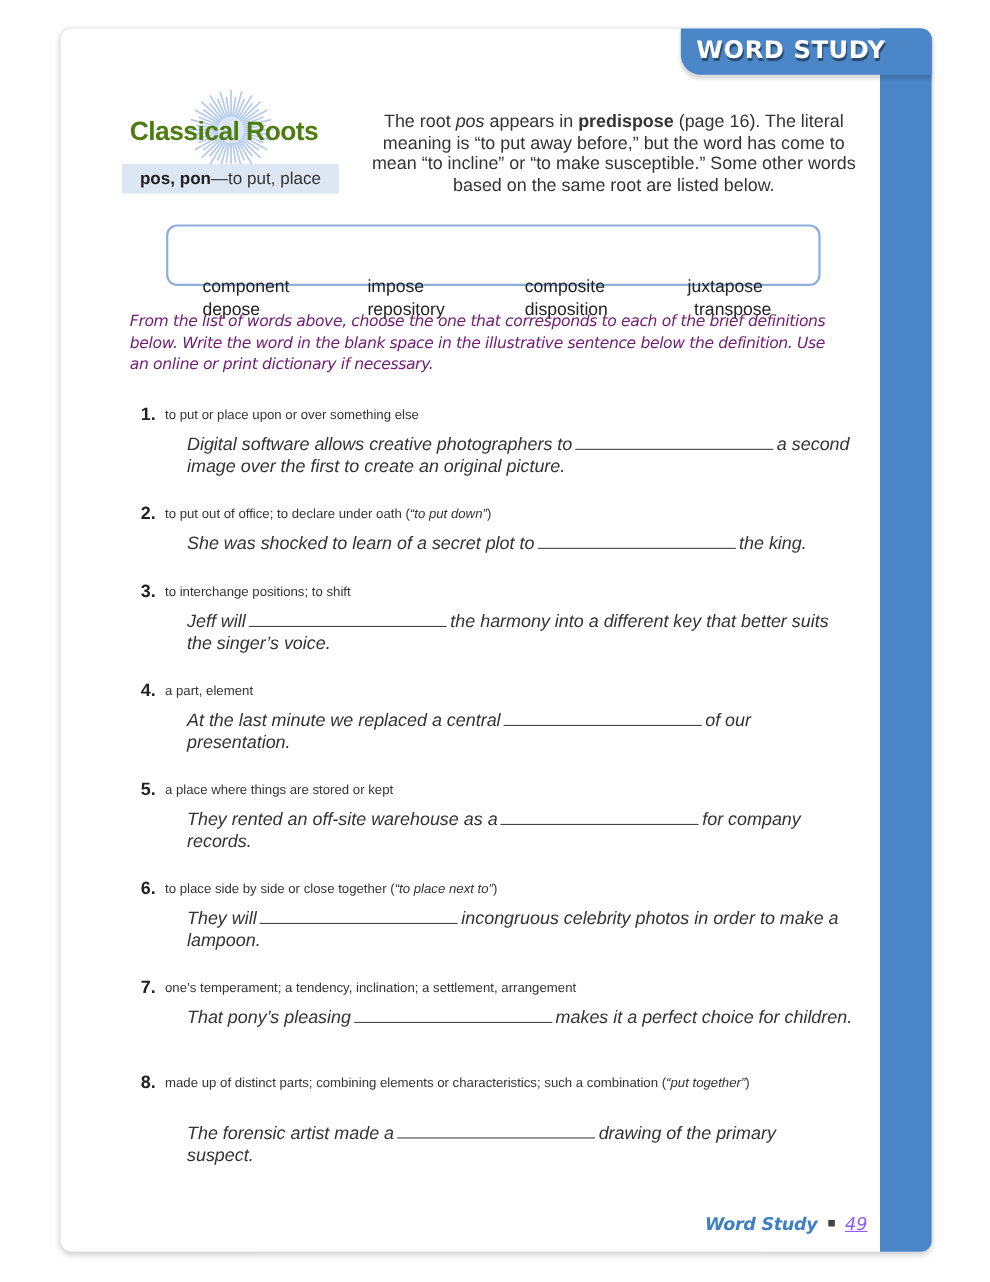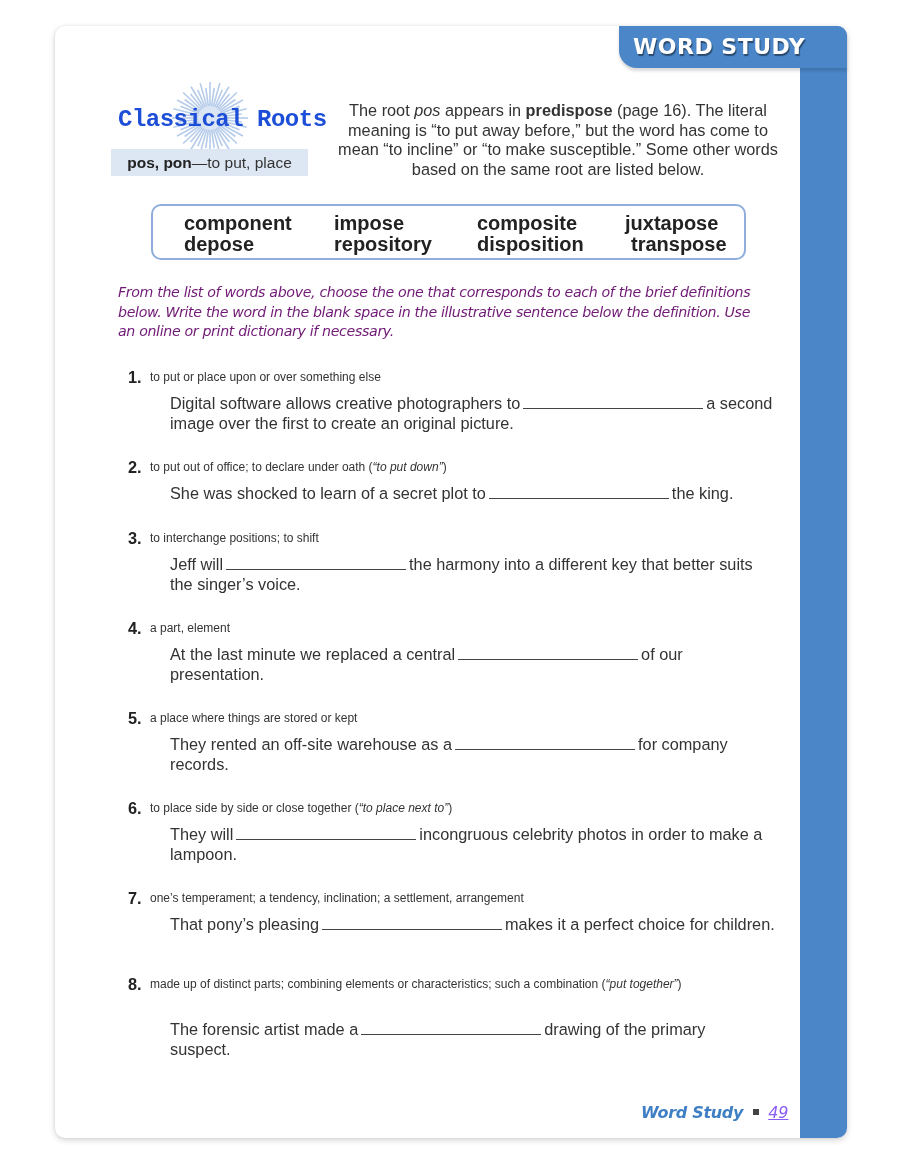--- a/index.html
+++ b/index.html
@@ -25,56 +25,56 @@
     position: absolute; left: 633px; top: 34px;
     font-family: "DejaVu Sans", sans-serif; font-weight: bold; font-size: 22px;
     color: #ffffff; letter-spacing: 0.5px;
     text-shadow: 1px 2px 1px rgba(0,0,0,0.45);
   }
   .logo-burst {
     position: absolute; left: 150px; top: 78px; width: 120px; height: 80px;
   }
   .logo-title {
     position: absolute; left: 118px; top: 106px;
-    font-family: Liberation Mono, monospace; font-weight: bold; font-size: 24px;
-    color: #1d4ed8; letter-spacing: -0.5px;
+    font-family: Liberation Sans, sans-serif; font-weight: bold; font-size: 24px;
+    color: #4d7c0f; letter-spacing: -0.5px;
   }
   .root-pill {
     position: absolute; left: 111px; top: 149px; width: 197px; height: 27px;
     background: #dde6f3; border-radius: 0;
     font-size: 15.5px; line-height: 27px; text-align: center; color: #333;
   }
   .root-pill b { color: #222; }
   .intro {
     position: absolute; left: 333px; top: 101px; width: 450px;
     font-size: 16.3px; line-height: 19.5px; color: #333; text-align: center;
   }
   .word-box {
     position: absolute; left: 151px; top: 204px; width: 595px; height: 56px;
     border: 2px solid #8faedb; border-radius: 10px; box-sizing: border-box;
   }
   .word {
-    position: absolute; font-weight: bold; font-size: 20px; color: #222;
+    position: absolute; font-weight: normal; font-size: 16px; color: #222; margin-top: 40px;
   }
   .instructions {
     position: absolute; left: 118px; top: 283px; width: 640px;
     font-family: "DejaVu Sans", sans-serif; font-style: italic; font-size: 14.2px;
     line-height: 19.5px; color: #701a75; letter-spacing: -0.35px;
   }
   .item { position: absolute; left: 128px; width: 650px; }
   .item .num {
     position: absolute; left: 0; top: 0; font-weight: bold; font-size: 16.3px; color: #222;
   }
   .item .def {
     position: absolute; left: 22px; top: 0; width: 620px;
     font-size: 12px; line-height: 19.5px; color: #333;
   }
   .item .sent {
     position: absolute; left: 42px; width: 605px;
-    font-size: 16.3px; line-height: 19.5px; color: #333;
+    font-size: 16.3px; line-height: 19.5px; color: #333; font-style: italic;
   }
   .blank {
     display: inline-block; width: 180px; height: 15px; border-bottom: 1.3px solid #444;
     vertical-align: baseline; margin: 0 3px;
   }
   .footer {
     position: absolute; left: 641px; top: 1103px;
     font-family: "DejaVu Sans", sans-serif; font-size: 16px;
   }
   .footer .label { color: #3f7fc4; font-weight: bold; font-style: italic; letter-spacing: -0.3px; }

